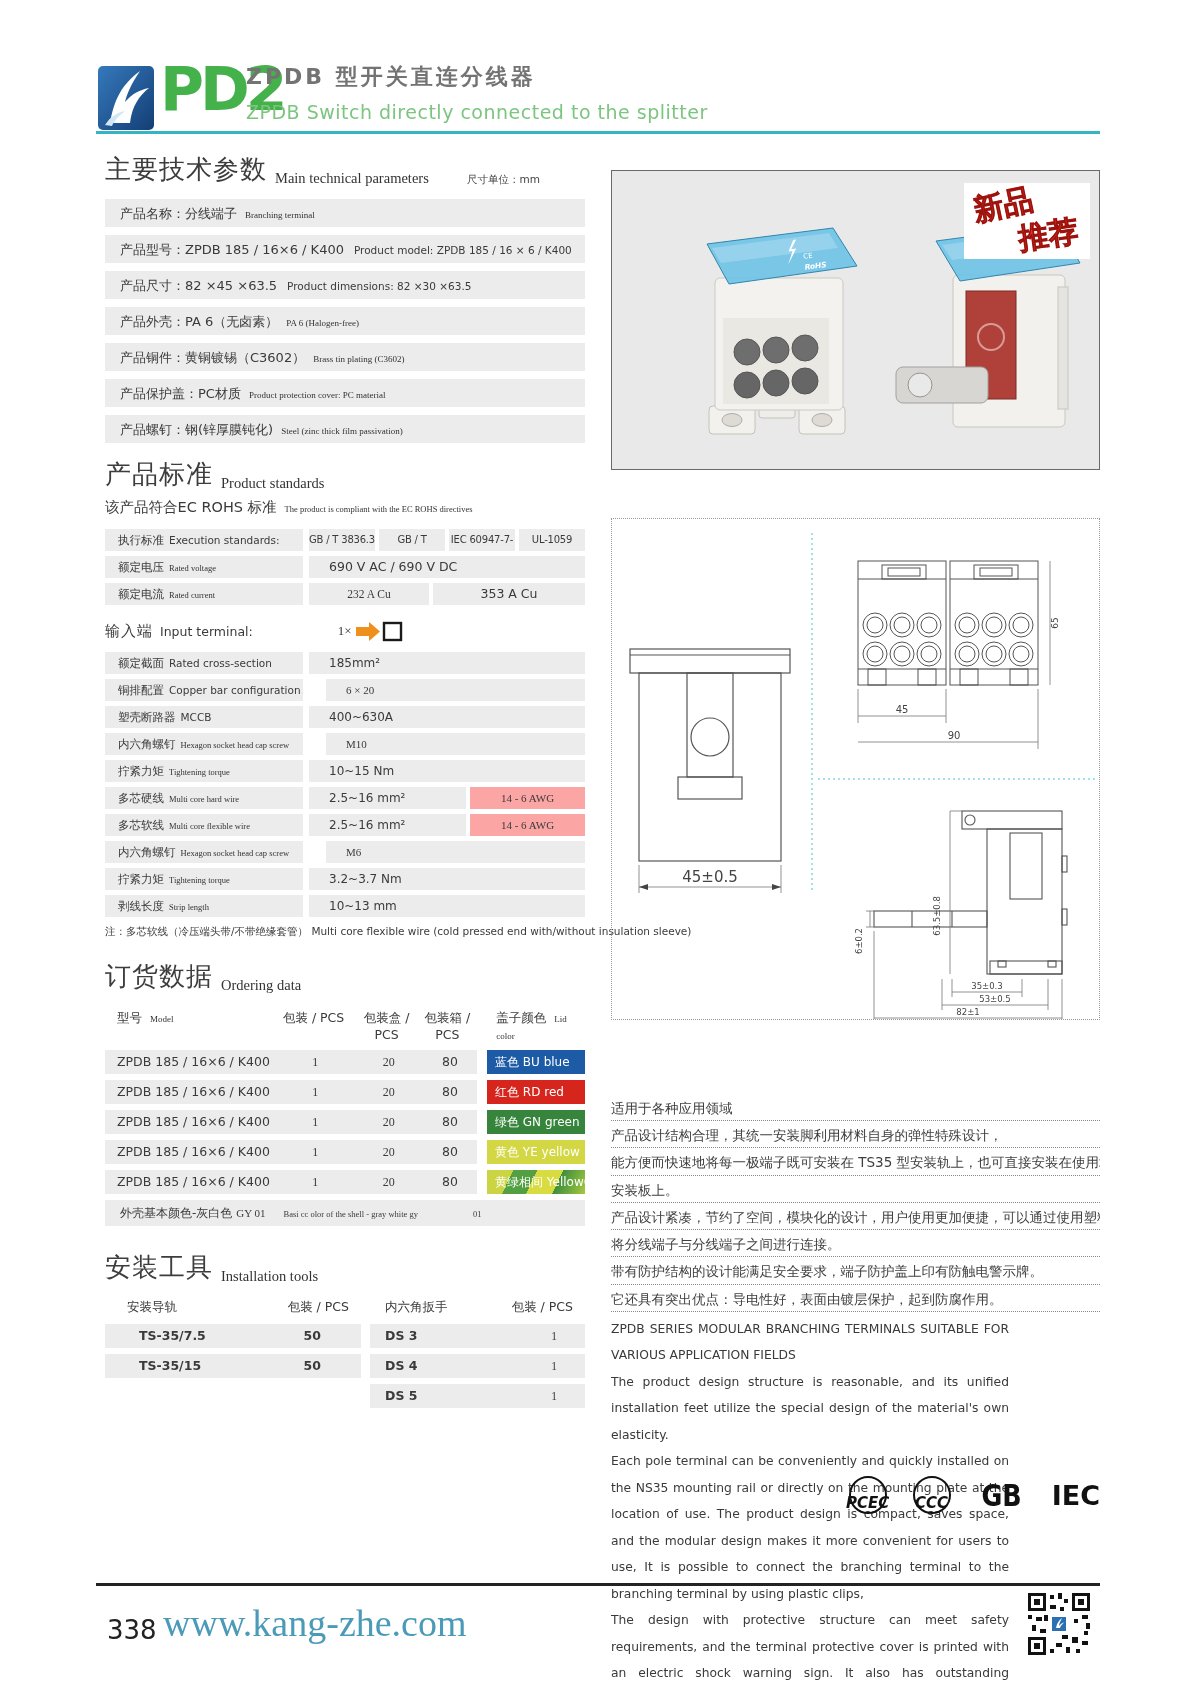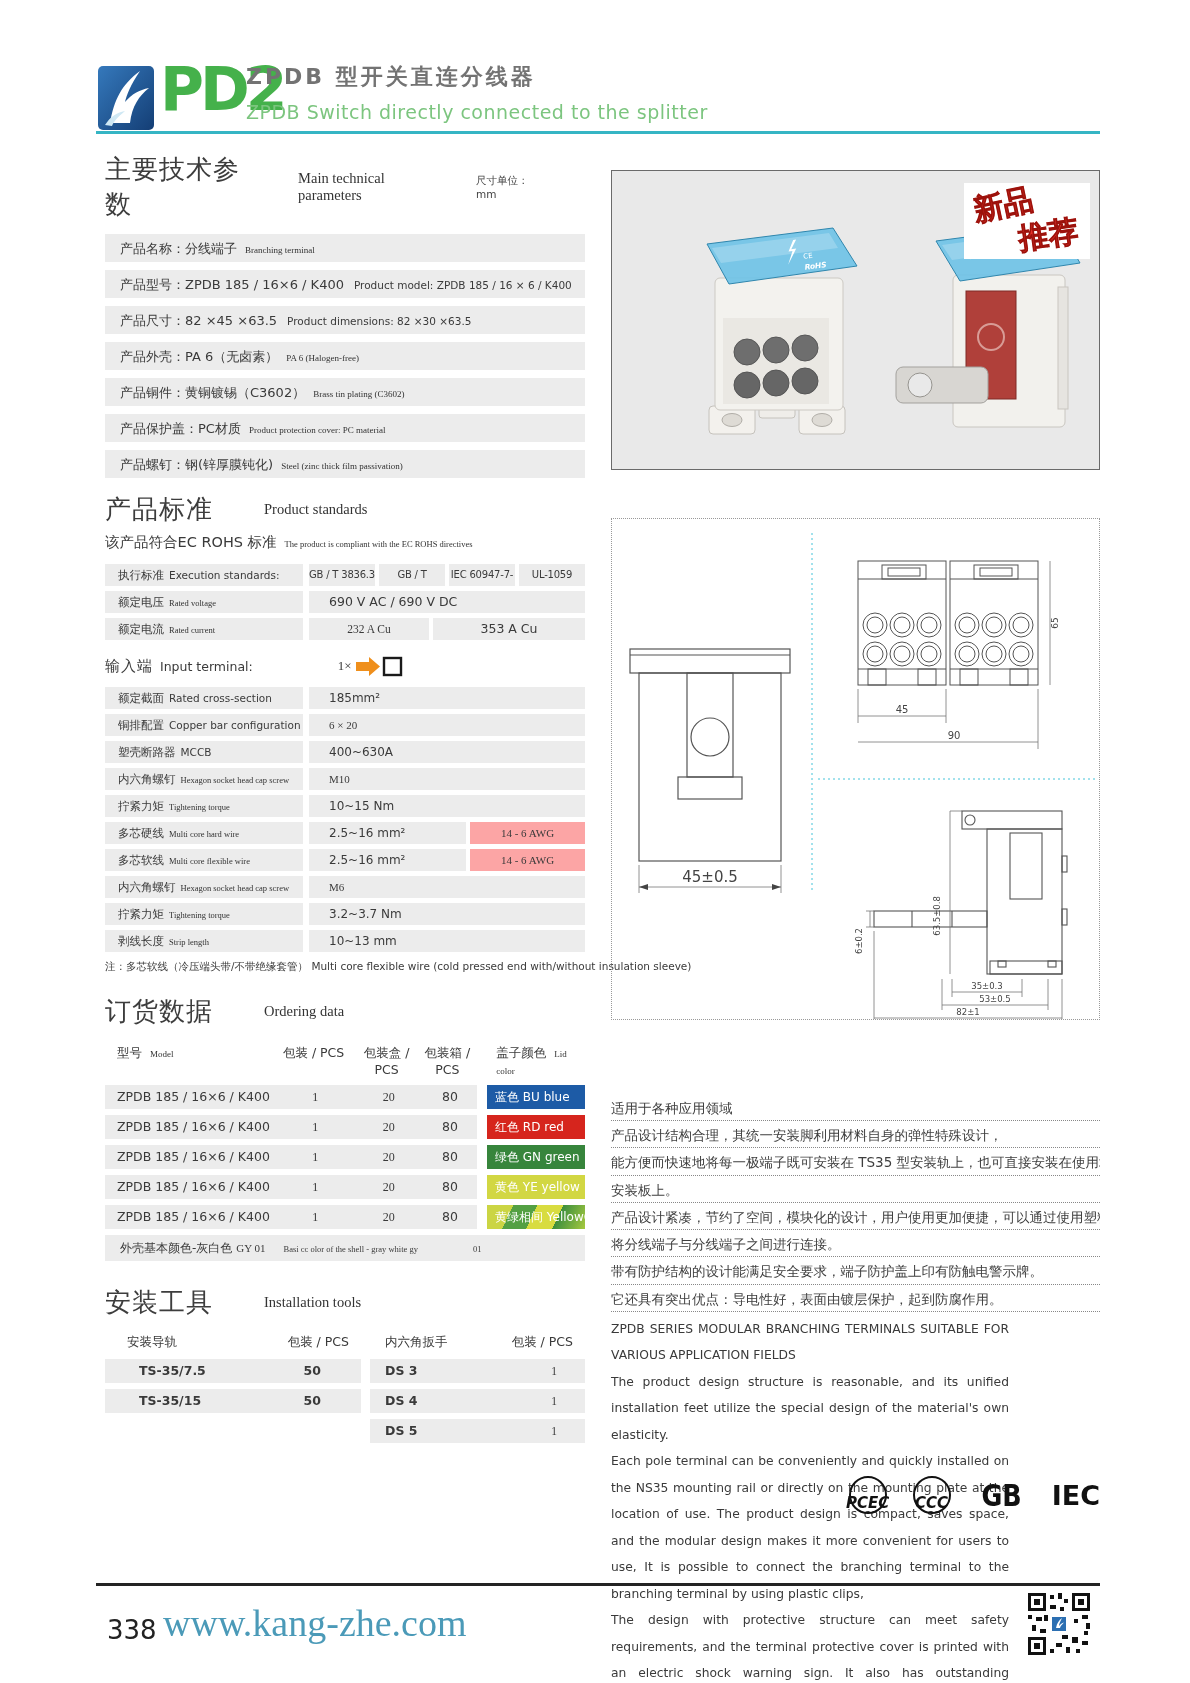--- a/index.html
+++ b/index.html
@@ -7,38 +7,38 @@
   
   .header{position:absolute;left:96px;top:60px;width:1004px;height:76px;}
   .logo-box{position:absolute;left:2px;top:6px;width:56px;height:64px;}
   .logo-text{position:absolute;left:64px;top:-6px;font-size:60px;font-weight:bold;color:#45b14b;letter-spacing:-4px;}
   .h-titles{position:absolute;left:150px;top:2px;}
   .h-zh{font-size:22px;font-weight:bold;color:#737373;letter-spacing:3px;}
   .h-en{font-size:19px;color:#7cc57f;margin-top:9px;letter-spacing:.5px;}
   .h-rule{position:absolute;left:96px;top:131px;width:1004px;height:3px;background:#35b5c4;}
   
   .left-col{position:absolute;left:105px;top:152px;width:480px;}
-  .sec-head{display:flex;align-items:center;gap:43px;}
+  .sec-head{display:flex;align-items:flex-end;}
   .sec-title{font-size:26px;color:#3d3d3d;letter-spacing:1px;}
   .sec-sub{font-family:"Liberation Serif",serif;font-size:14.5px;color:#333;margin-left:8px;}
   .unit-note{margin-left:auto;margin-right:45px;font-size:10.5px;color:#444;}
   .prow{background:#ececec;height:28px;line-height:28px;padding-left:15px;margin-bottom:8px;white-space:nowrap;overflow:hidden;}
   .prow .zh{font-size:13px;color:#3a3a3a;}
   .en9{font-family:"Liberation Serif",serif;font-size:9px;margin-left:8px;color:#333;}
   .en10{font-size:10.5px;margin-left:10px;color:#3a3a3a;}
   .sub-zh{font-size:14.5px;color:#3a3a3a;margin:6px 0 12px;}
   .sub-zh .en9{font-size:8.5px;}
   .srow{display:flex;margin-bottom:5px;height:22px;}
   .slabel{width:198px;flex:none;background:#ececec;line-height:22px;padding-left:13px;box-sizing:border-box;margin-right:6px;white-space:nowrap;overflow:hidden;font-size:11.5px;}
   .sen{font-family:"Liberation Serif",serif;font-size:8.5px;margin-left:5px;color:#333;}
   .sen-sans{font-size:10.5px;margin-left:5px;color:#3a3a3a;}
   .svals{flex:1;display:flex;gap:4px;}
   .scell{background:#ececec;line-height:22px;text-align:center;flex:1;font-size:10px;letter-spacing:-.2px;}
   .vcell{background:#ececec;line-height:22px;flex:1;padding-left:20px;font-size:12px;box-sizing:border-box;white-space:nowrap;}
-  .vserif{font-family:"Liberation Serif",serif;font-size:11px;}
+  .vserif{font-family:"Liberation Serif",serif;font-size:11px;margin-left:17px;}
   .ccell1{background:#ececec;line-height:22px;width:120px;flex:none;text-align:center;font-family:"Liberation Serif",serif;font-size:11.5px;}
   .ccell2{background:#ececec;line-height:22px;flex:1;text-align:center;font-size:12.5px;}
   .awg{background:#fca5a5;line-height:22px;width:115px;flex:none;text-align:center;font-family:"Liberation Serif",serif;font-size:11px;}
   .term-hdr{display:flex;align-items:center;margin:13px 0 8px;height:26px;}
   .term-zh{font-size:15px;color:#3d3d3d;letter-spacing:1px;}
   .term-en{font-size:12.5px;margin-left:7px;color:#3a3a3a;}
   .term-mult{font-family:"Liberation Serif",serif;font-size:13px;margin-left:85px;margin-right:4px;}
   .io-icon{flex:none;}
   .note-line{font-size:10.5px;color:#3a3a3a;margin-top:8px;white-space:nowrap;}
   

